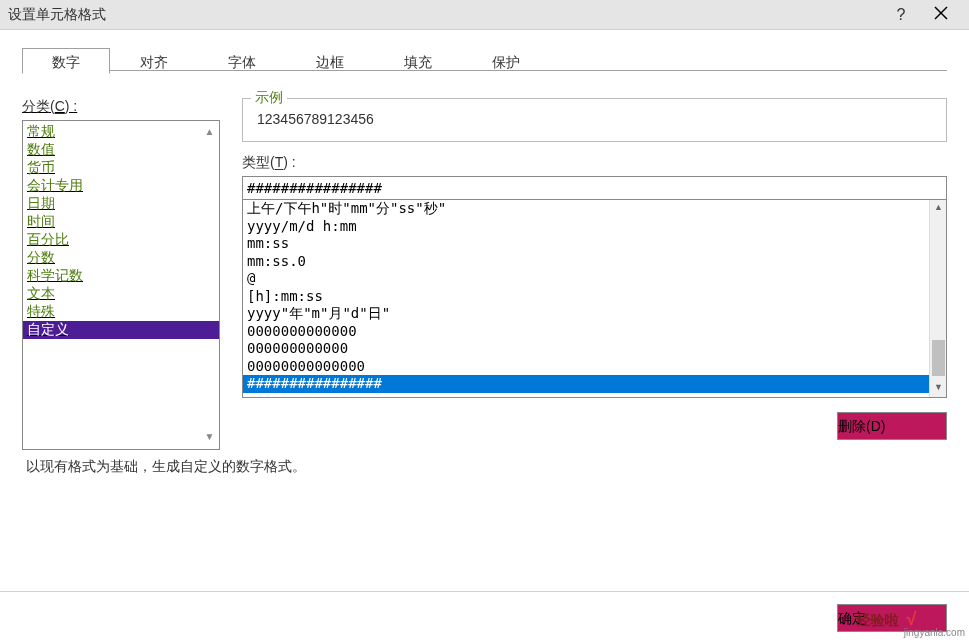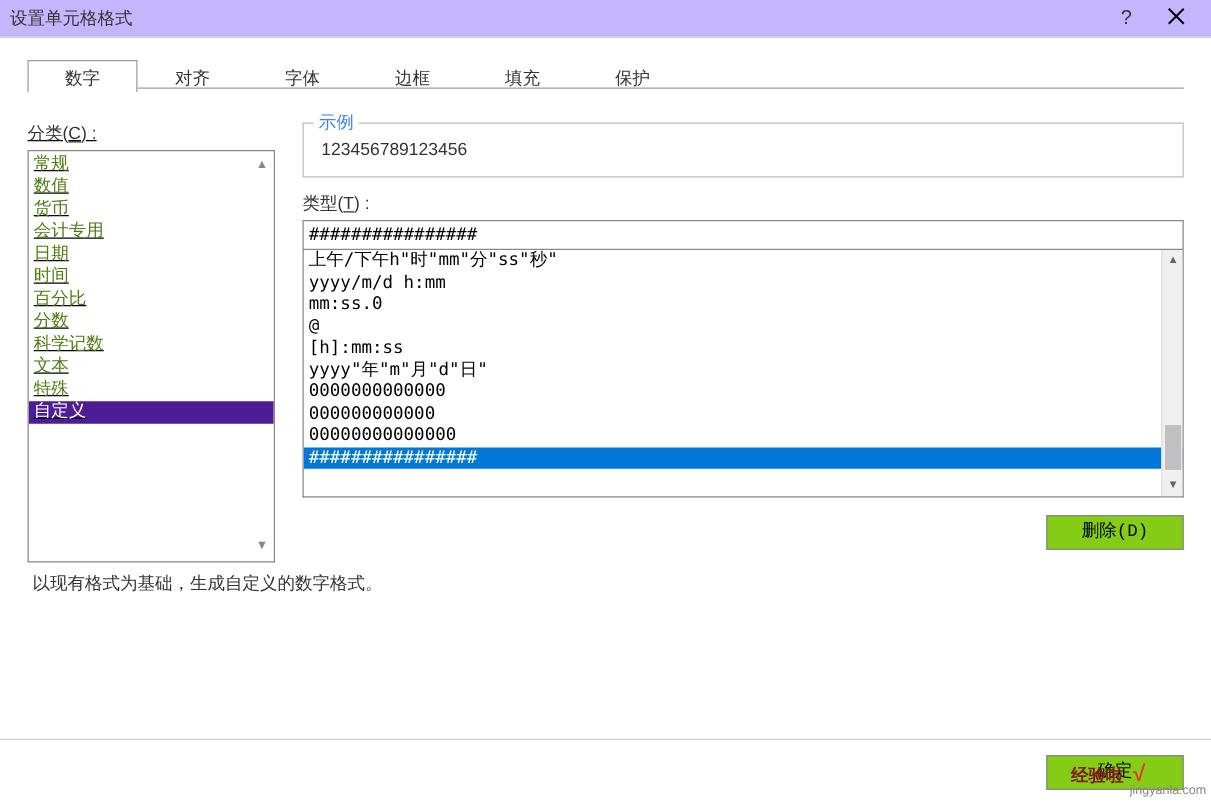--- a/index.html
+++ b/index.html
@@ -11,21 +11,21 @@
     background: #ffffff;
     width: 969px;
     height: 642px;
     position: relative;
   }
   .titlebar {
     height: 30px;
     display: flex;
     align-items: center;
     padding: 0 8px;
-    background: #c4b5fd;
+    background: #e5e5e5;
     border-bottom: 1px solid #d0d0d0;
   }
   .titlebar .title {
     flex: 1;
     font-size: 14px;
     color: #333;
   }
   .titlebar .help {
     width: 40px;
     text-align: center;
@@ -131,21 +131,21 @@
     position: relative;
     margin-bottom: 12px;
   }
   .fieldset-label {
     position: absolute;
     top: -10px;
     left: 8px;
     background: #fff;
     padding: 0 4px;
     font-size: 14px;
-    color: #3b82f6;
+    color: #4d7c0f;
   }
   .example-value {
     font-size: 14px;
     color: #333;
     padding-left: 4px;
   }
   .type-input {
     width: 100%;
     height: 24px;
     border: 1px solid #888;
@@ -206,26 +206,25 @@
     font-size: 9px;
     color: #666;
     cursor: pointer;
   }
   .type-scroll .sbtn.down { bottom: 0; }
   .btn {
     display: inline-block;
     min-width: 110px;
     height: 28px;
     line-height: 26px;
-    text-align: center;
+    text-align: left;
     border: 1px solid #888;
-    background: #84cc16;
-    font-size: 14px;
-    cursor: pointer;
-    font-family: Liberation Mono, monospace;
+    background: #be185d;
+    font-size: 14px;
+    cursor: pointer;
   }
   .delete-row {
     text-align: right;
     margin-top: 14px;
   }
   .hint {
     font-size: 14px;
     color: #333;
     margin-top: 18px;
     padding-left: 4px;
@@ -316,20 +315,21 @@
     </div>
 
     <div class="label">
       <span>类型(</span><u>T</u><span>) :</span>
     </div>
     <input class="type-input" value="################" style="">
     <div class="type-list">
       <div class="type-list-inner">
         <div class="type-item">上午/下午h"时"mm"分"ss"秒"</div>
         <div class="type-item">yyyy/m/d h:mm</div>
+        <div class="type-item">mm:ss</div>
         <div class="type-item">mm:ss.0</div>
         <div class="type-item">@</div>
         <div class="type-item">[h]:mm:ss</div>
         <div class="type-item">yyyy"年"m"月"d"日"</div>
         <div class="type-item">0000000000000</div>
         <div class="type-item">000000000000</div>
         <div class="type-item">00000000000000</div>
         <div class="type-item selected">################</div>
       </div>
       <div class="type-scroll">

